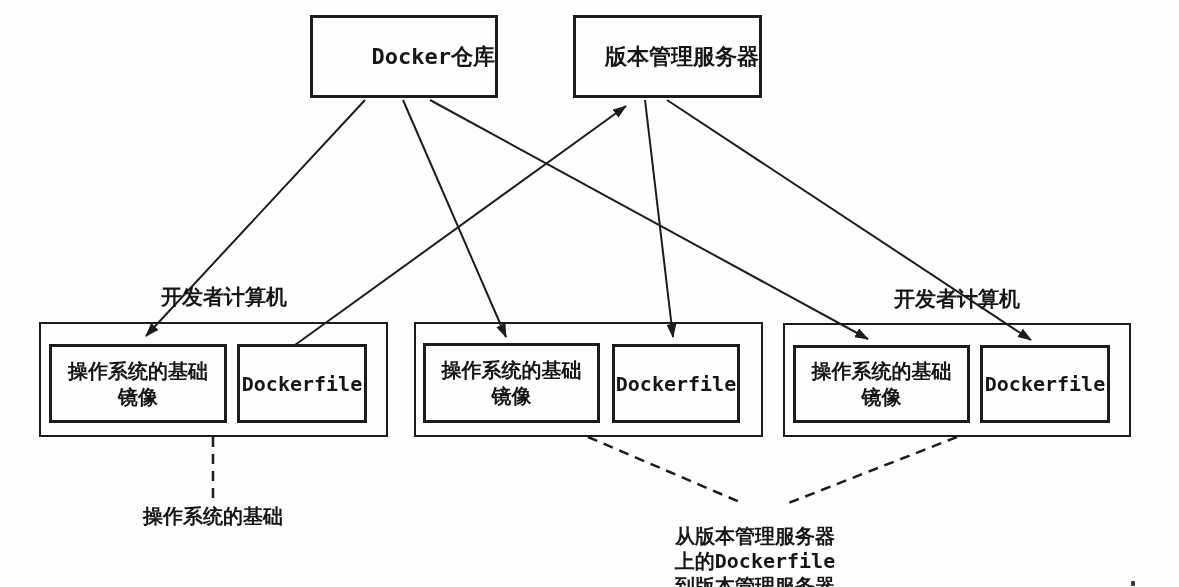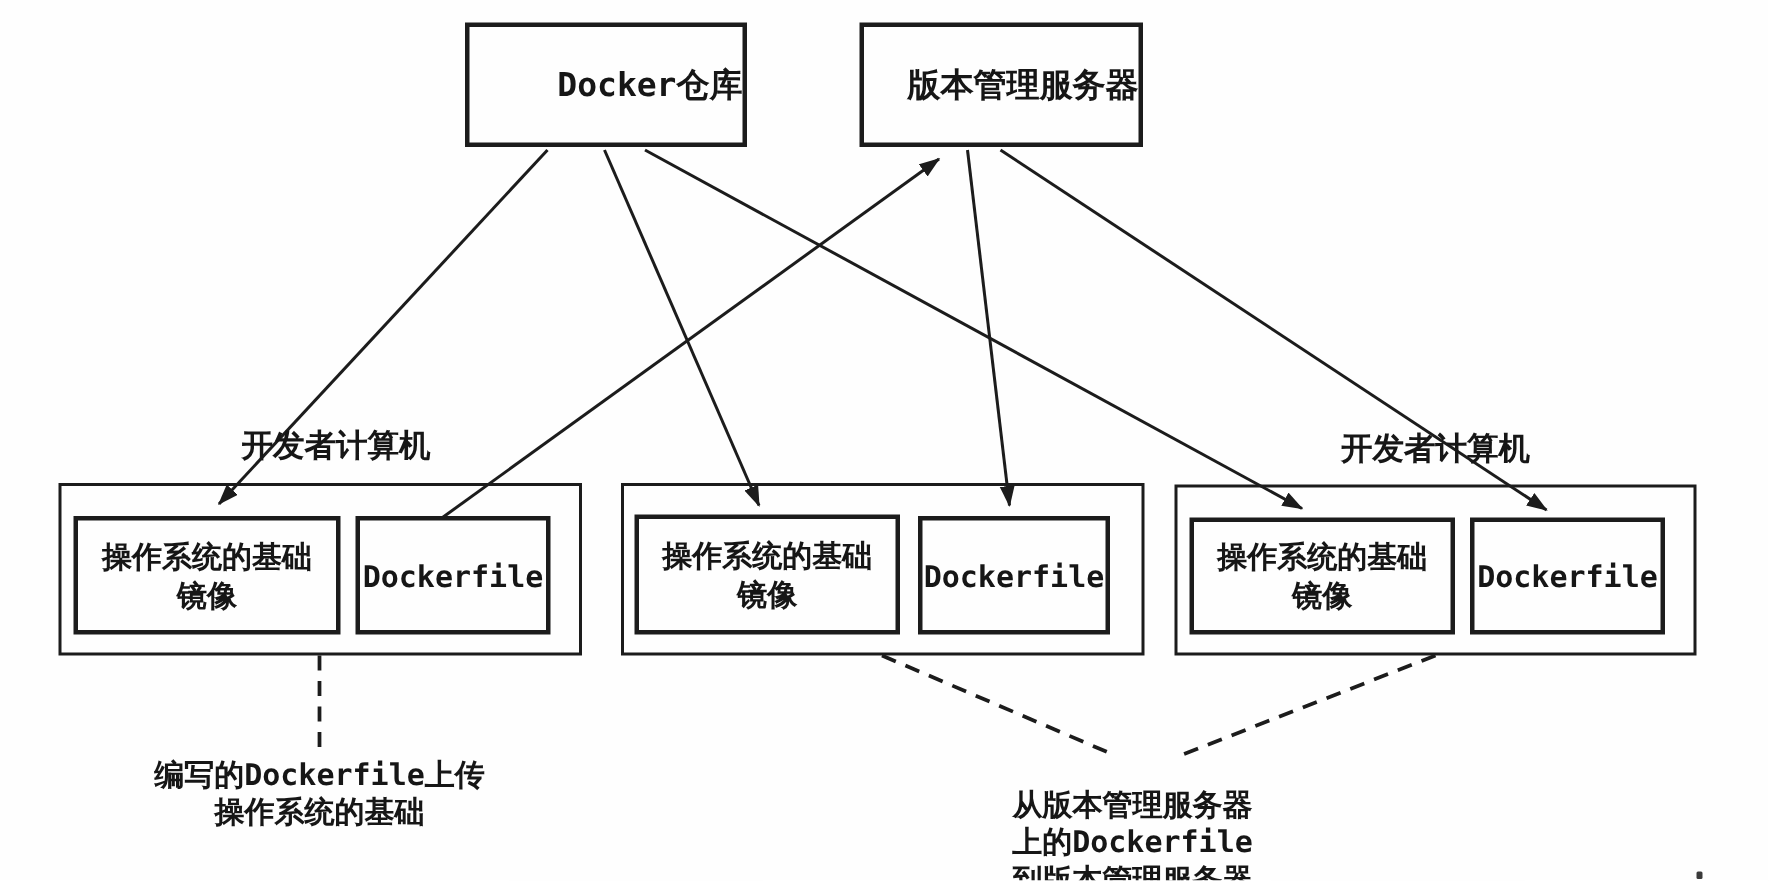--- a/index.html
+++ b/index.html
@@ -93,21 +93,20 @@
   <div class="container" style="left:783px;top:323px;width:348px;height:114px;"></div>
   <div class="inner" style="left:793px;top:345px;width:177px;height:78px;">
     <span>操作系统的基础</span>
     <span>镜像</span>
   </div>
   <div class="inner" style="left:980px;top:345px;width:130px;height:78px;">
     <span>Dockerfile</span>
   </div>
 
   <div class="note" style="left:83px;top:504px;width:260px;">
-    <span>编写的Dockerfile上传</span>
     <span>操作系统的基础</span>
   </div>
   <div class="note" style="left:625px;top:504px;width:260px;margin-top:20px;">
     <span>从版本管理服务器</span>
     <span>上的Dockerfile</span>
     <span>到版本管理服务器</span>
   </div>
 
   <div class="artifact" style="left:1131px;top:581px;"></div>
 

